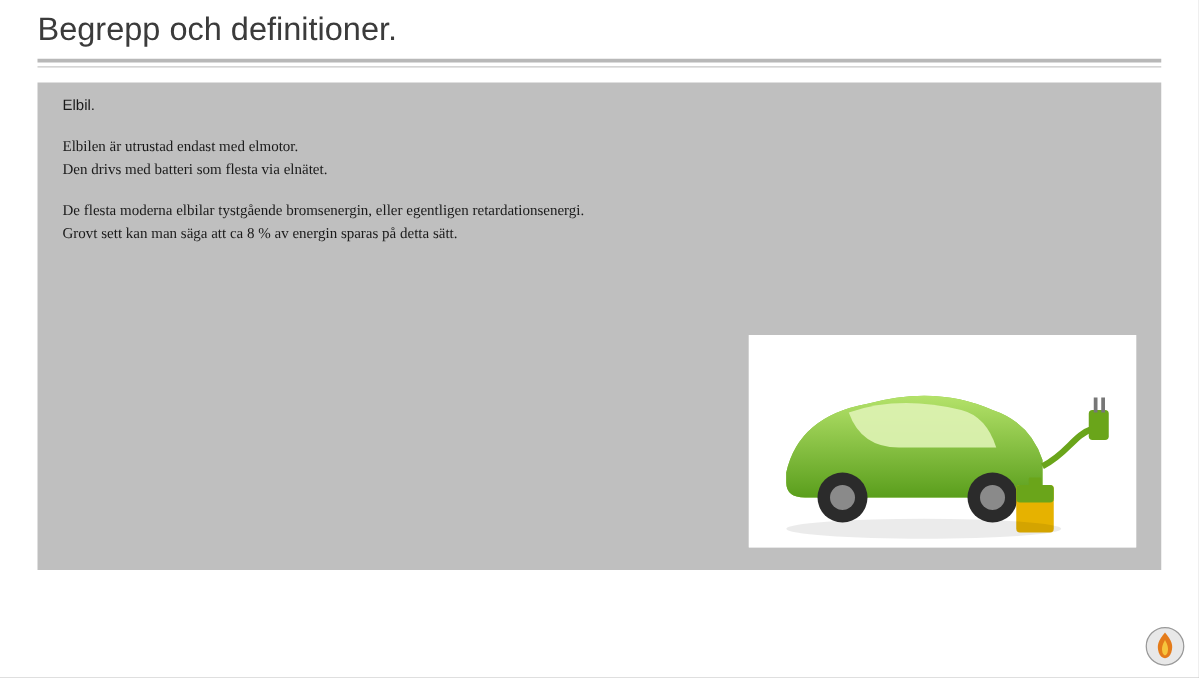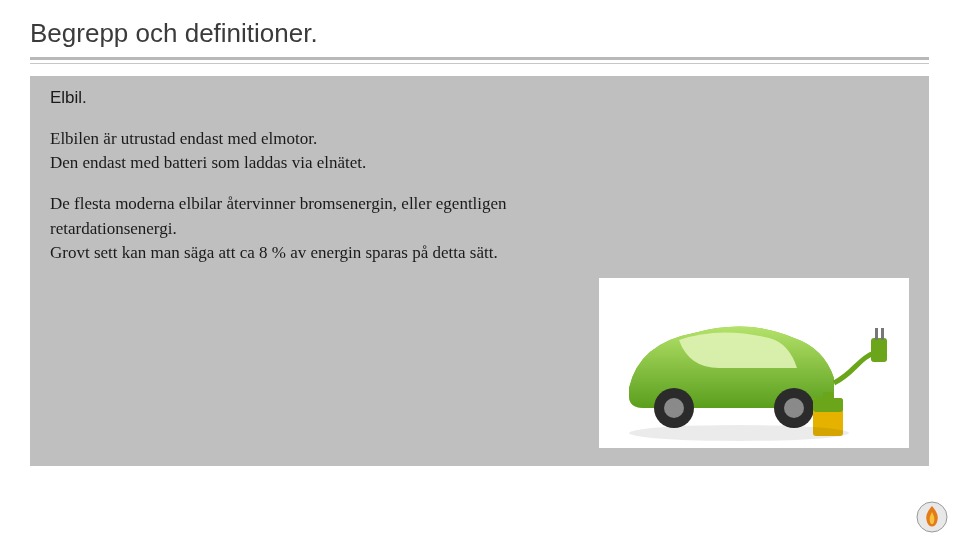--- a/index.html
+++ b/index.html
@@ -6,21 +6,21 @@
   html, body { width: 959px; height: 542px; }
   body {
     font-family: Verdana, Geneva, sans-serif;
     background: #fff;
     position: relative;
   }
   .slide {
     width: 959px;
     height: 542px;
     position: relative;
-    padding: 18px 30px 0 30px;
+    padding: 8px 30px 0 30px;
   }
   .title {
     font-size: 26px;
     color: #3b3b3b;
     font-weight: normal;
     margin-bottom: 8px;
   }
   .rule1 {
     height: 3px;
     background: #b8b8b8;
@@ -30,21 +30,21 @@
   .rule2 {
     height: 1px;
     background: #c8c8c8;
     margin-bottom: 12px;
     width: 100%;
   }
   .content-band {
     background: #bfbfbf;
     padding: 10px 20px 28px 20px;
     color: #1a1a1a;
-    font-size: 17px;
+    font-size: 12px;
     line-height: 1.45;
     position: relative;
     min-height: 390px;
   }
   .sub {
     margin-bottom: 16px;
   }
   .para {
     margin-bottom: 16px;
     max-width: 850px;
@@ -77,26 +77,26 @@
 
   <div class="title">Begrepp och definitioner.</div>
   <div class="rule1"></div>
   <div class="rule2"></div>
 
   <div class="content-band">
     <div class="sub">Elbil.</div>
 
     <div class="para">
       <span>Elbilen är utrustad endast med elmotor.</span><br>
-      <span>Den endast med batteri som laddas via elnätet.</span>
+      <span>Den drivs med batteri som flesta via elnätet.</span>
     </div>
 
 
     <div class="para para2">
-      <span>De flesta moderna elbilar återvinner bromsenergin, eller egentligen retardationsenergi.</span><br>
+      <span>De flesta moderna elbilar tystgående bromsenergin, eller egentligen retardationsenergi.</span><br>
       <span>Grovt sett kan man säga att ca 8 % av energin sparas på detta sätt.</span>
     </div>
 
     <div class="car-img" aria-label="green-electric-car-with-plug-illustration">
       <svg viewBox="0 0 310 170" width="310" height="170">
         <rect x="0" y="0" width="310" height="170" fill="#ffffff"></rect>
 
         <path d="M30 110 Q40 65 95 55 Q150 40 195 60 Q225 70 235 100 L235 120 Q235 130 220 130 L45 130 Q30 130 30 118 Z" fill="#8bc63f"></path>
         <path d="M30 110 Q40 65 95 55 Q150 40 195 60 Q225 70 235 100 L235 120 Q235 130 220 130 L45 130 Q30 130 30 118 Z" fill="url(#gcar)"></path>
         <defs>

